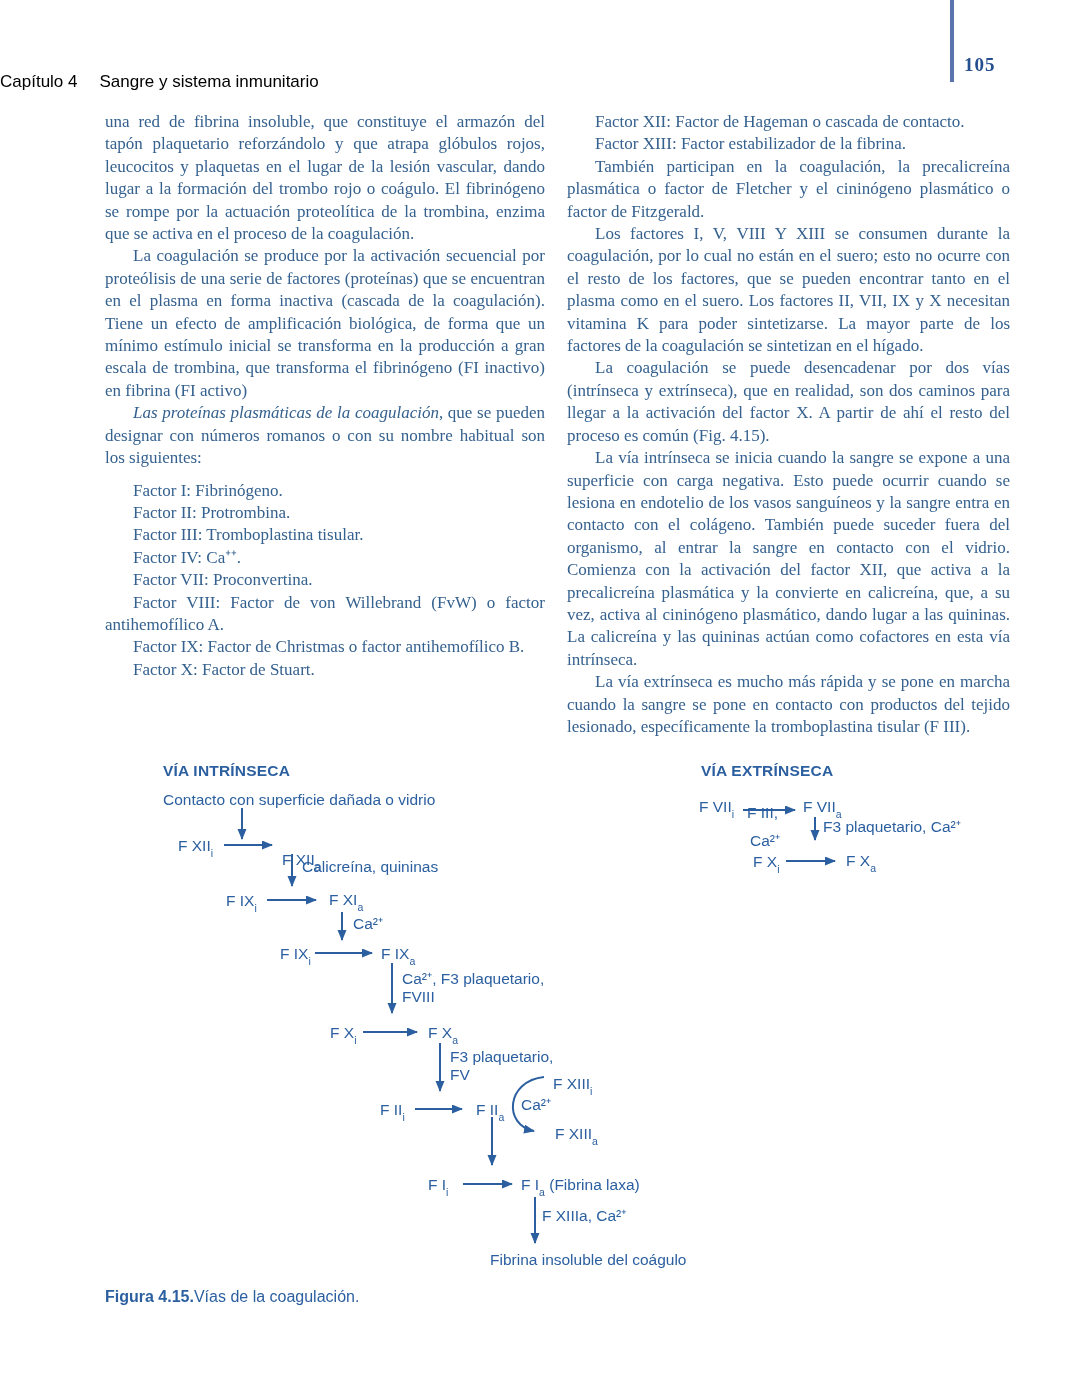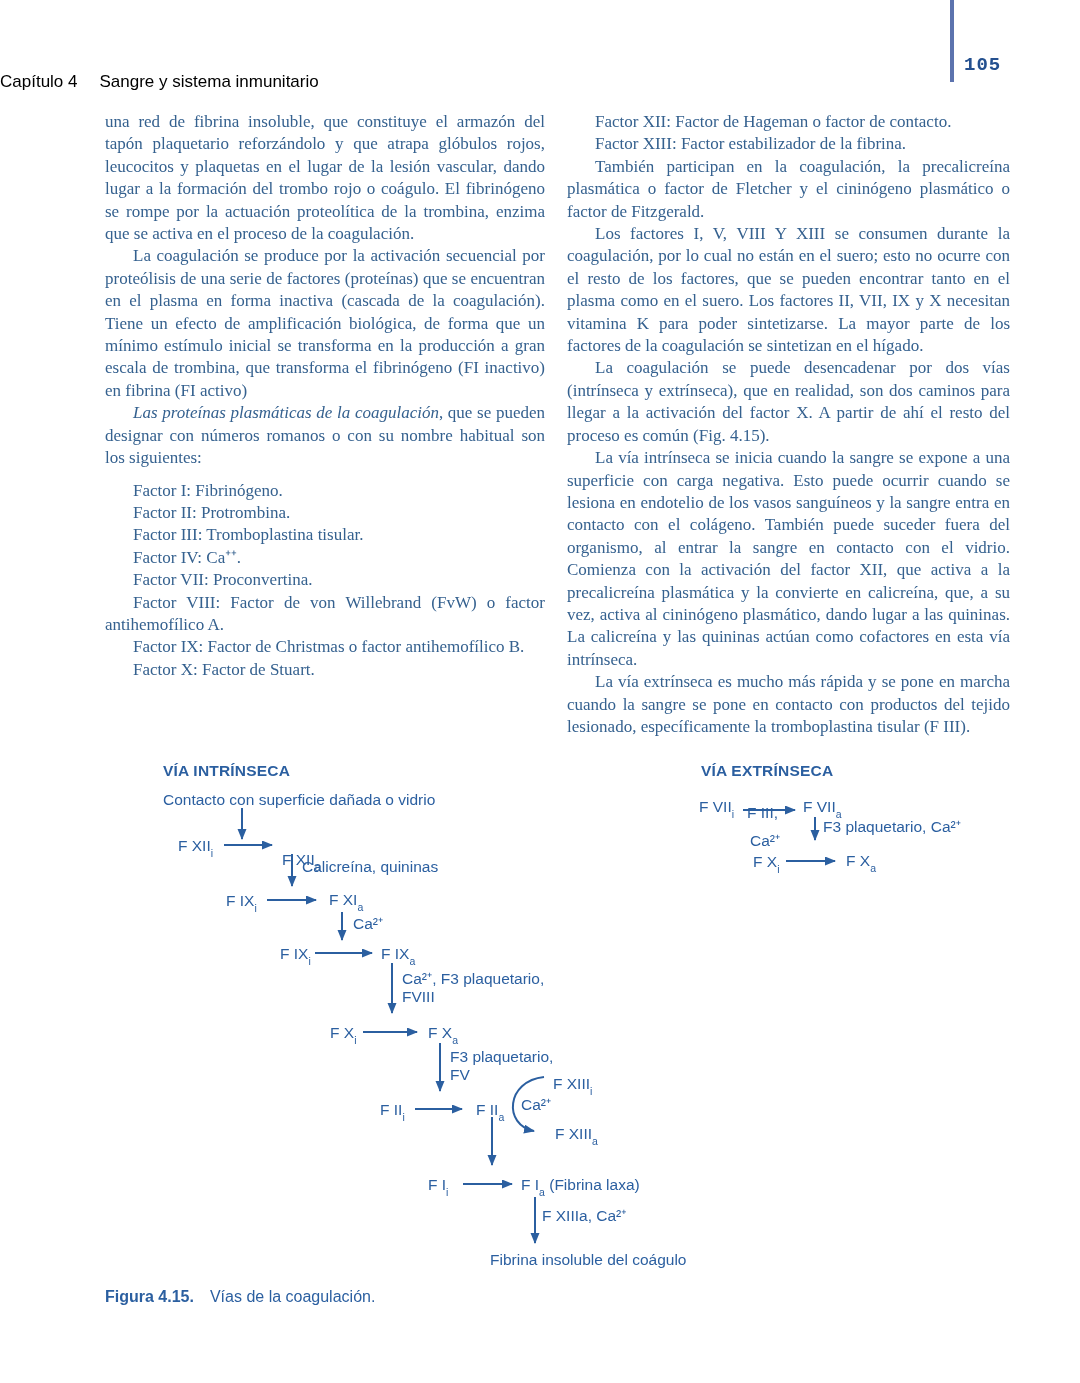--- a/index.html
+++ b/index.html
@@ -12,21 +12,21 @@
 
   
   .header-line{
     position:absolute;top:72px;left:0;width:938px;text-align:left;
     font-family:"Liberation Sans", sans-serif;font-size:17px;color:#000000;
   }
   .header-line .sect{margin-left:22px;}
   .header-bar{position:absolute;left:950px;top:0;width:4px;height:82px;background:#5c73ae;}
   .page-number{
     position:absolute;left:964px;top:54px;
-    font-family:Liberation Mono, monospace;font-weight:bold;font-size:19px;color:#24508f;
+    font-family:Liberation Serif, serif;font-weight:bold;font-size:19px;color:#24508f;
     letter-spacing:1px;
   }
 
   
   .col{
     position:absolute;top:111px;color:#35618f;font-size:17px;line-height:22.4px;
     text-align:justify;hyphens:auto;
   }
   .col-left{left:105px;width:440px;}
   .col-right{left:567px;width:443px;}
@@ -46,21 +46,21 @@
   .node sub{font-size:10.5px;position:relative;bottom:-2px;}
   .edge-label{white-space:pre-line;line-height:18px;}
   .frac-num,.frac-den{font-size:15.5px;margin-top:16px;}
 
   
   .caption{
     position:absolute;left:105px;top:1288px;
     font-family:"Liberation Sans", sans-serif;font-size:16px;color:#2b5fa0;
   }
   .caption .cap-label{font-weight:bold;}
-  .caption .cap-text{margin-left:16px;}
+  .caption .cap-text{}
 </style>
 </head>
 <body>
 
 <div class="page">
 
   <div class="header-line">
     <span>Capítulo 4</span><span class="sect">Sangre y sistema inmunitario</span>
   </div>
   <div class="header-bar"></div>
@@ -76,21 +76,21 @@
       <p>Factor III: Tromboplastina tisular.</p>
       <p>Factor IV: Ca⁺⁺.</p>
       <p>Factor VII: Proconvertina.</p>
       <p>Factor VIII: Factor de von Willebrand (FvW) o factor antihemofílico A.</p>
       <p>Factor IX: Factor de Christmas o factor antihemofílico B.</p>
       <p>Factor X: Factor de Stuart.</p>
     </div>
   </div>
 
   <div class="col col-right">
-    <p>Factor XII: Factor de Hageman o factor de contacto.</p>
+    <p>Factor XII: Factor de Hageman o cascada de contacto.</p>
     <p class="gap-after">Factor XIII: Factor estabilizador de la fibrina.</p>
     <p>También participan en la coagulación, la precalicreína plasmática o factor de Fletcher y el cininógeno plasmático o factor de Fitzgerald.</p>
     <p>Los factores I, V, VIII Y XIII se consumen durante la coagulación, por lo cual no están en el suero; esto no ocurre con el resto de los factores, que se pueden encontrar tanto en el plasma como en el suero. Los factores II, VII, IX y X necesitan vitamina K para poder sintetizarse. La mayor parte de los factores de la coagulación se sintetizan en el hígado.</p>
     <p>La coagulación se puede desencadenar por dos vías (intrínseca y extrínseca), que en realidad, son dos caminos para llegar a la activación del factor X. A partir de ahí el resto del proceso es común (Fig. 4.15).</p>
     <p>La vía intrínseca se inicia cuando la sangre se expone a una superficie con carga negativa. Esto puede ocurrir cuando se lesiona en endotelio de los vasos sanguíneos y la sangre entra en contacto con el colágeno. También puede suceder fuera del organismo, al entrar la sangre en contacto con el vidrio. Comienza con la activación del factor XII, que activa a la precalicreína plasmática y la convierte en calicreína, que, a su vez, activa al cininógeno plasmático, dando lugar a las quininas. La calicreína y las quininas actúan como cofactores en esta vía intrínseca.</p>
     <p>La vía extrínseca es mucho más rápida y se pone en marcha cuando la sangre se pone en contacto con productos del tejido lesionado, específicamente la tromboplastina tisular (F III).</p>
   </div>
 
   <div class="figure">
 

